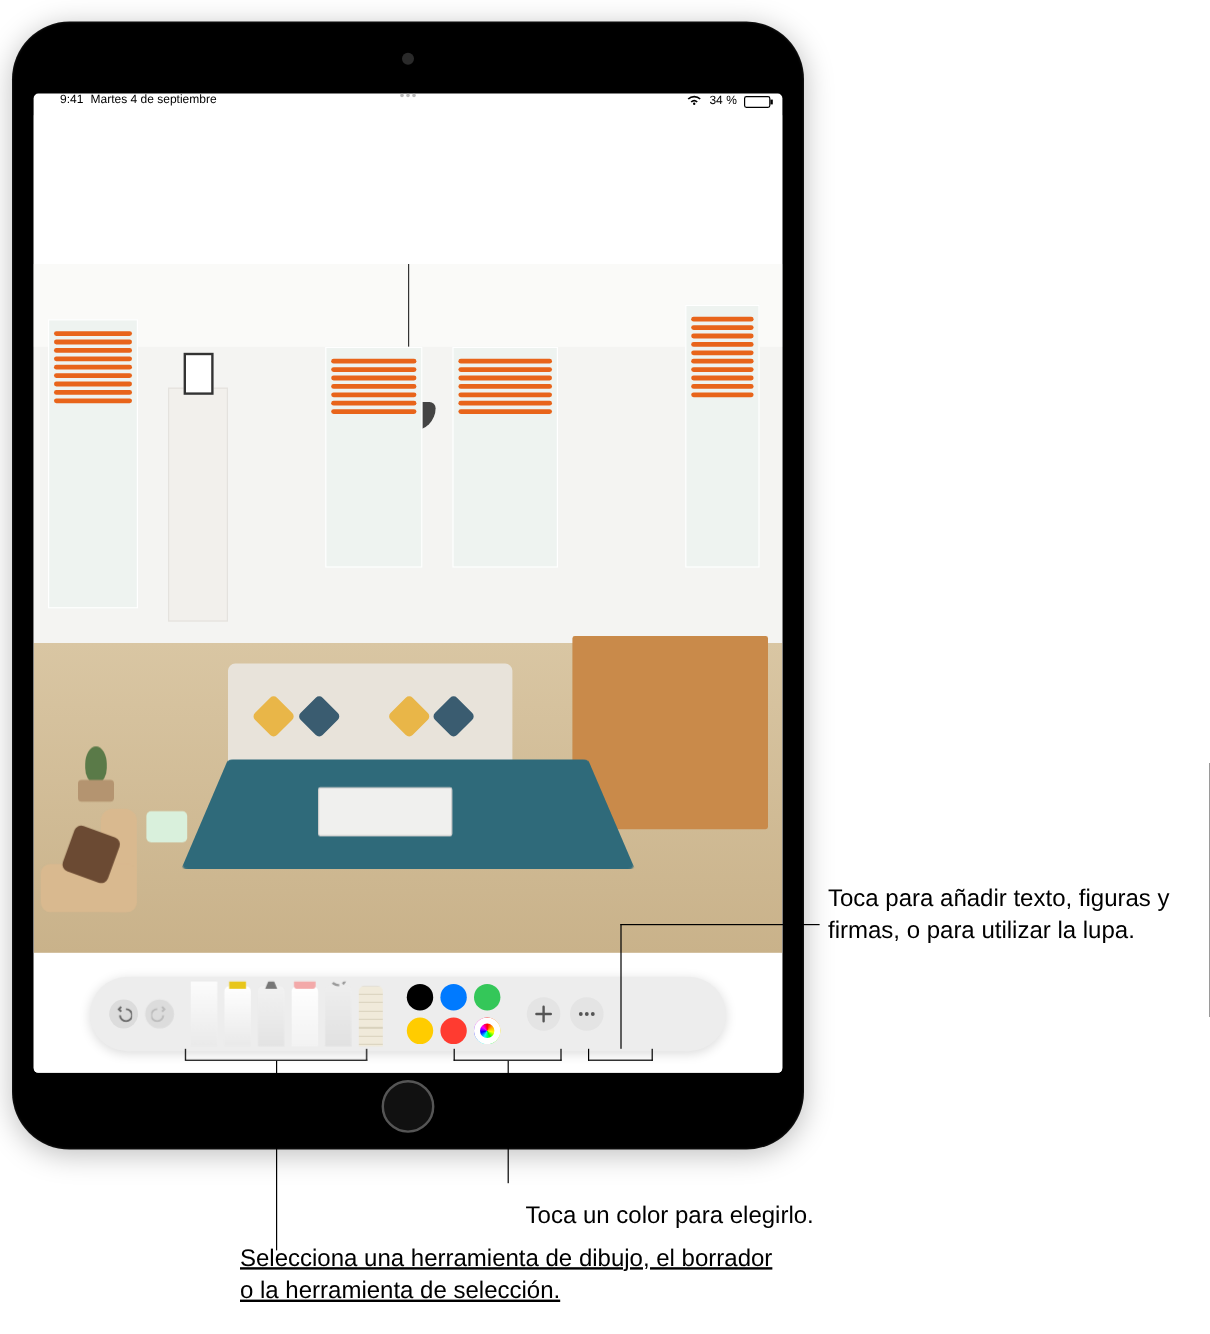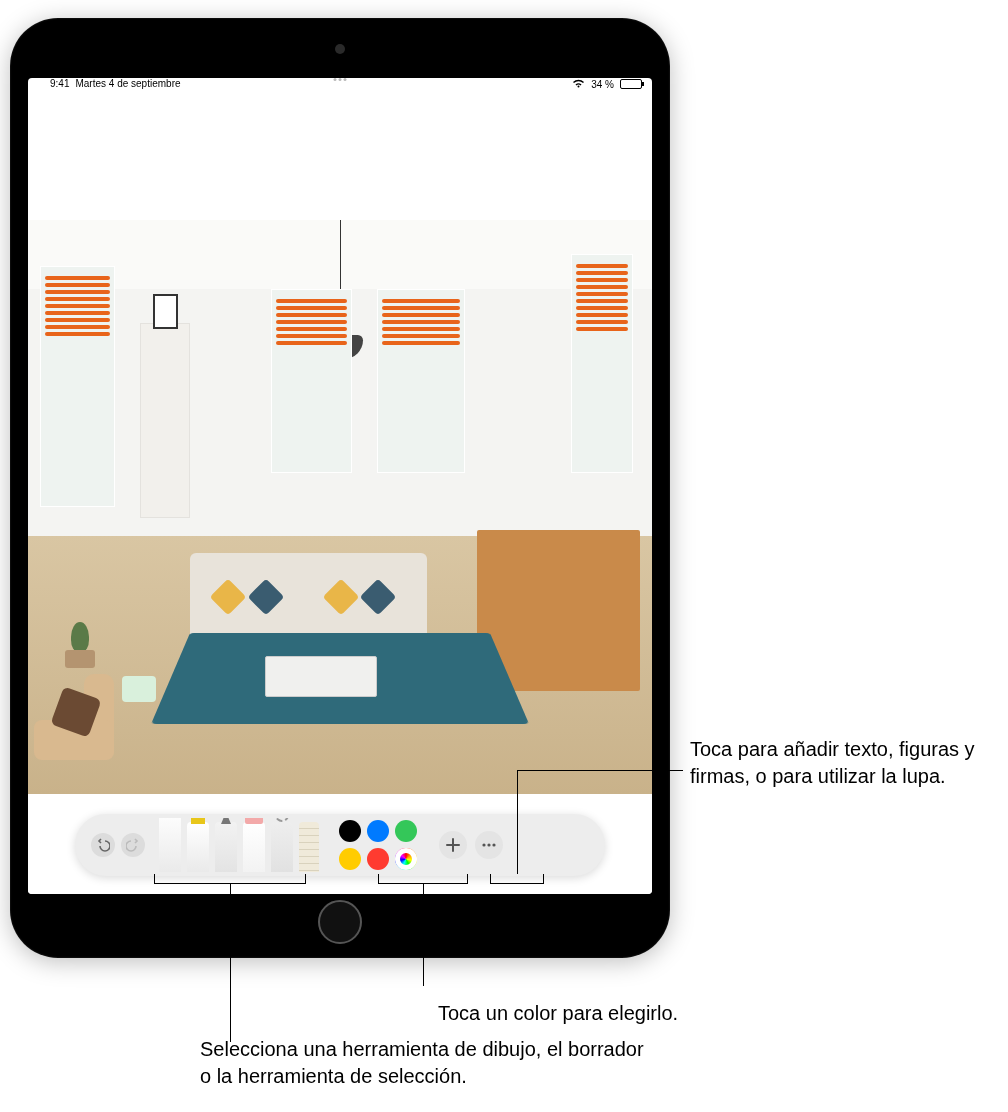--- a/index.html
+++ b/index.html
@@ -415,13 +415,13 @@
 
 <div class="brkt brkt-colors"></div>
 <div class="brkt-stem stem-colors"></div>
 
 <div class="brkt brkt-plus"></div>
 <div class="lead-plus-v" style="left:517px; top:770px; height:104px;"></div>
 <div class="lead-plus-h" style="left:517px; top:770px; width:166px;"></div>
 
 <div class="callout co1">Toca para añadir texto, figuras y firmas, o para utilizar la lupa.</div>
 <div class="callout co2">Toca un color para elegirlo.</div>
-<div class="callout co3" style="max-width:460px;">Selecciona una herramienta de dibujo, el borrador o la herramienta de selección.</div>
+<div class="callout co3" style="max-width:460px;text-decoration:underline;">Selecciona una herramienta de dibujo, el borrador o la herramienta de selección.</div>
 
 </body></html>

